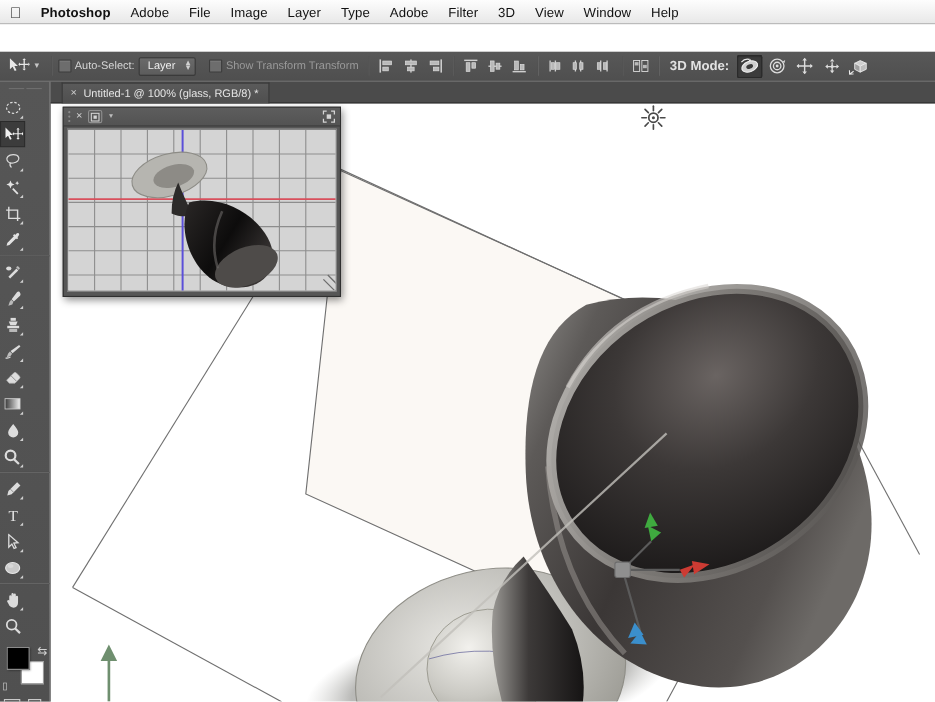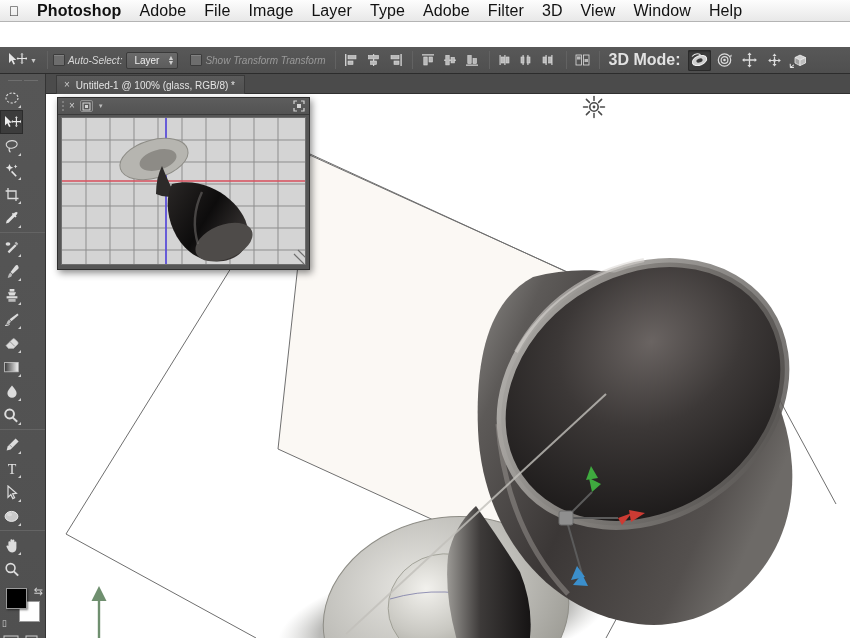--- a/index.html
+++ b/index.html
@@ -19,21 +19,21 @@
     border-bottom: 1px solid #b4b4b4;
     display: flex; align-items: center; padding-left: 6px;
     z-index: 60;
   }
   .apple-logo {
     width: 16px; height: 16px; margin-right: 6px;
     display: flex; align-items: center; justify-content: center;
     font-size: 14px; line-height: 1; color: #222;
   }
   .menu-item {
-    font-size: 16px; color: #111; padding: 0 9px; line-height: 22px;
+    font-size: 12px; color: #111; padding: 0 9px; line-height: 22px;
     white-space: nowrap; letter-spacing: .1px;
   }
   .menu-item.app-name { font-weight: bold; }
 
   
   .titlebar {
     position: absolute; top: 22px; left: 0; width: 850px; height: 25px;
     background: linear-gradient(#575757, #4a4a4a);
     border-bottom: 1px solid #2e2e2e;
     display: flex; align-items: center; z-index: 55;
@@ -66,34 +66,34 @@
     padding: 0 5px 0 7px; height: 100%;
   }
   .ob-sep { width: 1px; height: 18px; background: #3a3a3a;
             border-right: 1px solid #626262; margin: 0 5px; }
   .ob-caret { font-size: 7px; color: #c6c6c6; }
   .chk {
     width: 12px; height: 12px; background: #6d6d6d;
     border: 1px solid #3c3c3c; border-radius: 1px;
     box-shadow: inset 0 1px 0 rgba(255,255,255,.15);
   }
-  .ob-label { margin: 0 4px 0 3px; font-style: italic; }
+  .ob-label { margin: 0 4px 0 3px; }
   .ob-label.dim { color: #9a9a9a; }
   .ob-select {
     background: linear-gradient(#6a6a6a, #5c5c5c);
     border: 1px solid #3a3a3a; border-radius: 2px;
     height: 17px; display: flex; align-items: center;
     padding: 0 3px 0 7px; gap: 8px; color: #efefef; font-size: 10px;
   }
   .ob-select .spin { display: flex; flex-direction: column; line-height: 5px; font-size: 7px; color: #d0d0d0; }
   .align-btn {
     width: 20px; height: 19px; margin: 0 1px;
     display: flex; align-items: center; justify-content: center;
   }
-  .mode3d-label { margin: 0 6px 0 4px; font-weight: bold; color: #e2e2e2; font-size: 16px; }
+  .mode3d-label { margin: 0 6px 0 4px; font-weight: bold; color: #e2e2e2; font-size: 12px; }
   .mode3d-btn {
     width: 23px; height: 21px; margin: 0 1px; border-radius: 2px;
     display: flex; align-items: center; justify-content: center;
   }
   .mode3d-btn.active {
     background: #3b3b3b;
     box-shadow: inset 0 0 0 1px #2a2a2a, inset 0 1px 2px rgba(0,0,0,.6);
   }
 
   

